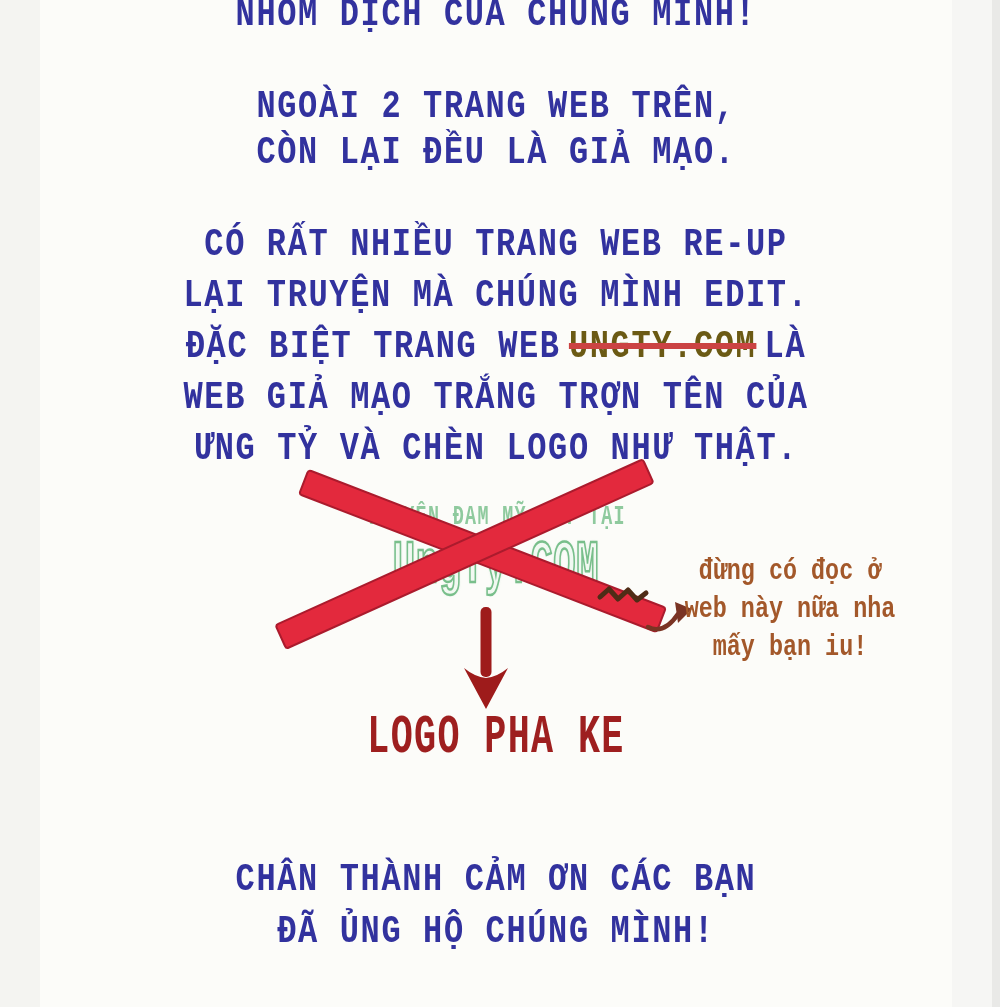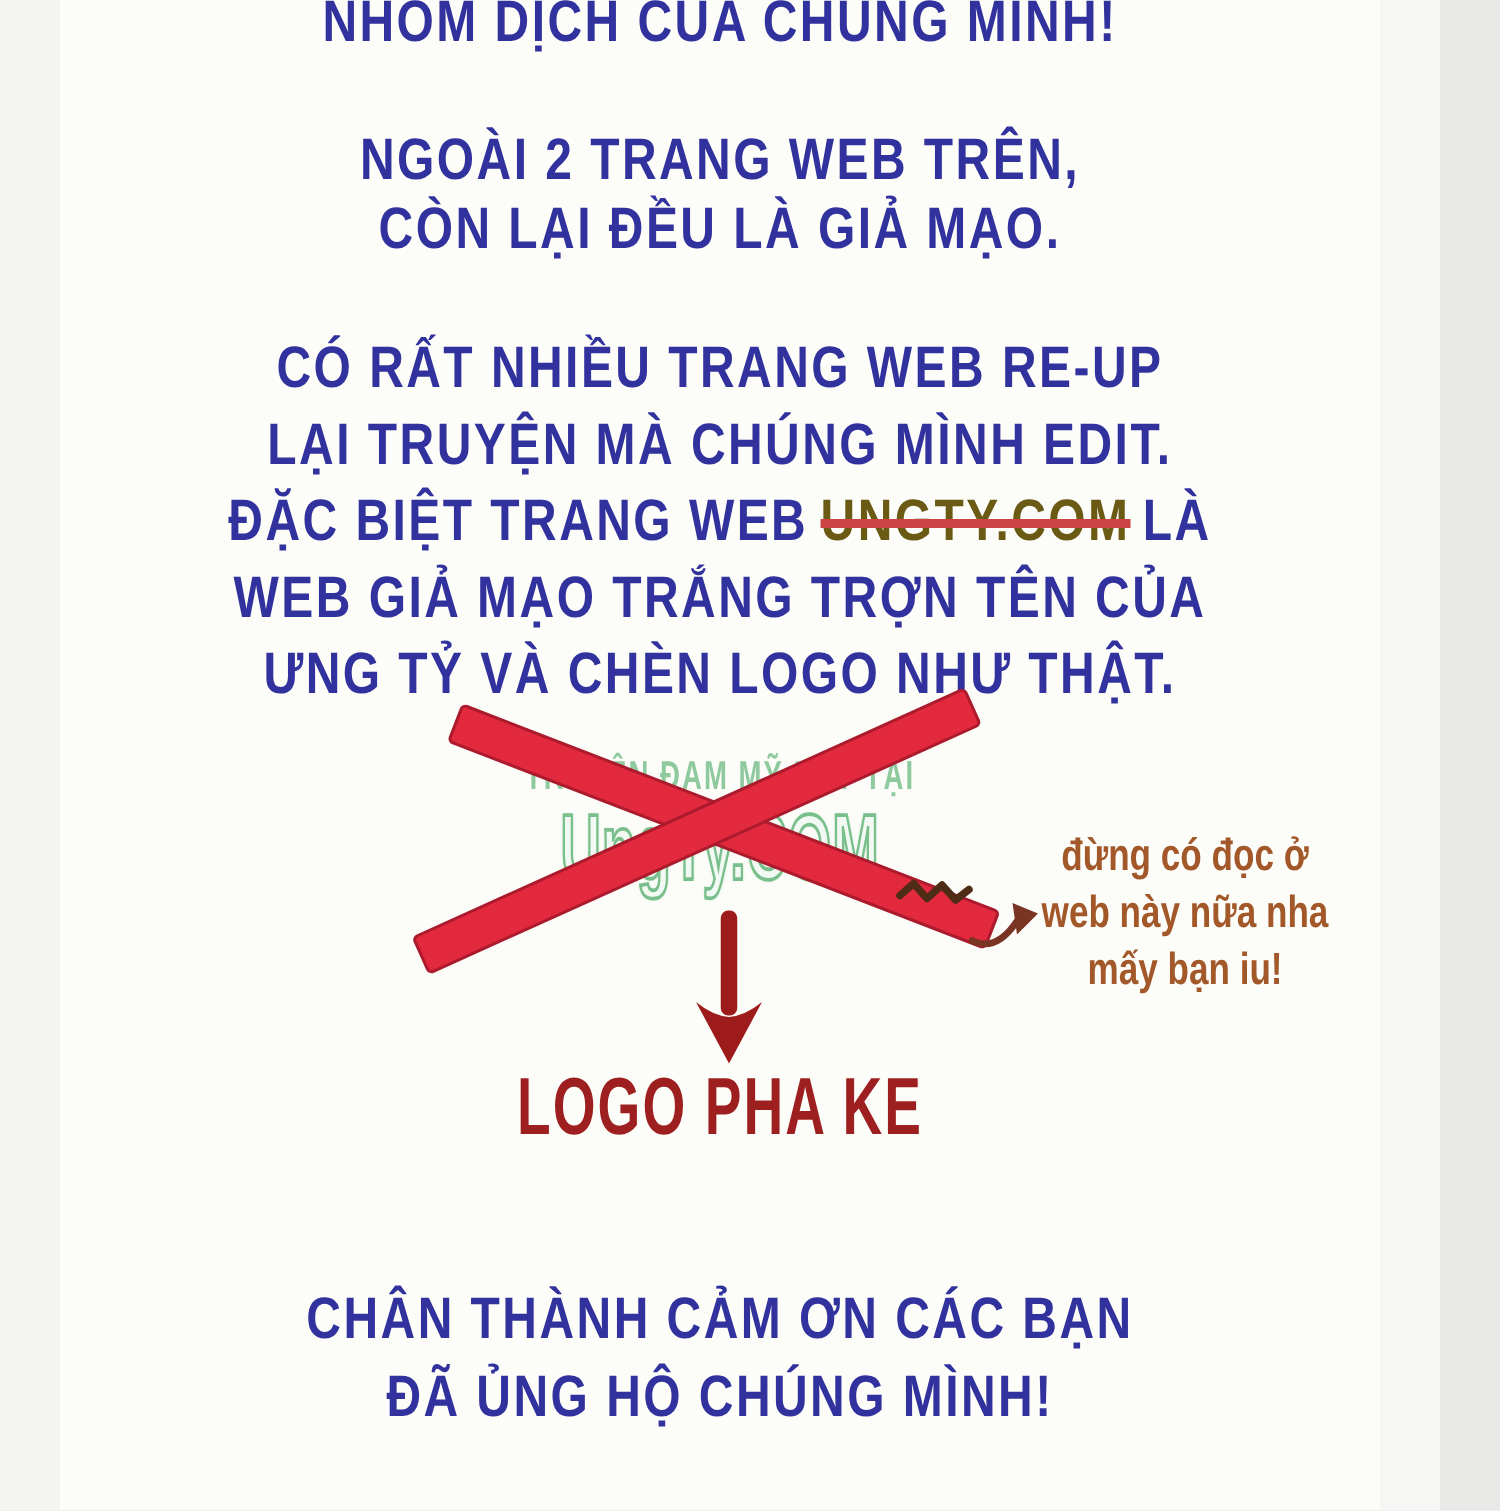--- a/index.html
+++ b/index.html
@@ -1,19 +1,20 @@
 <!DOCTYPE html>
 <html><head>
 <meta charset="utf-8">
 <style>
   html,body{margin:0;padding:0;background:#e9e9e7;}
   .page{
     position:relative; width:960px; height:1007px;
     background:#fcfcf9; overflow:hidden;
-    font-family:Liberation Sans, sans-serif;
+    font-family:Liberation Mono, monospace;
+    padding-left:32px;
   }
   .side-strip{position:absolute;top:0;bottom:0;width:40px;background:#f4f4f1;}
   .side-strip.left{left:0;}
   .side-strip.right{right:0;background:#f6f6f4;}
 
   .txtblock{position:absolute;left:0;right:0;text-align:center;font-weight:bold;white-space:nowrap;}
   .blue{color:#32329e;}
   .scale82{transform:scaleX(0.82);transform-origin:50% 50%;}
 
   .headline{top:-8px;font-size:39px;line-height:46px;letter-spacing:2px;}

